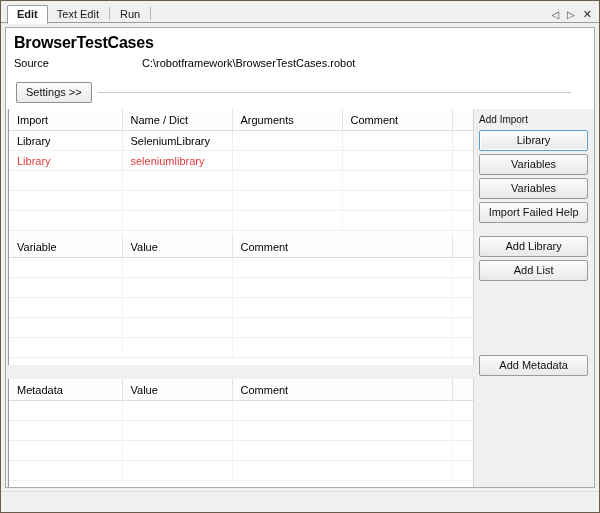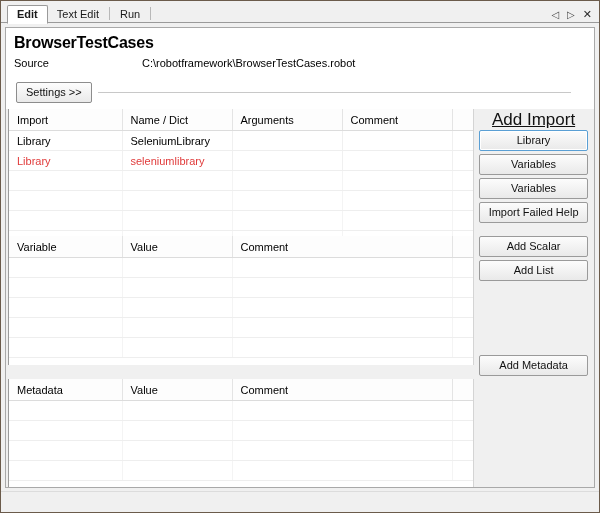--- a/index.html
+++ b/index.html
@@ -215,26 +215,25 @@
     background: #ffffff;
     overflow: hidden;
     white-space: nowrap;
   }
   .grid-table td:last-child { border-right: none; }
   tr.row-error td { color: #e03b3b; }
   .empty-row td { border-right: 1px solid #f4f4f4; }
 
   
   #side-heading {
-    text-align: center;
-    font-size: 17px;
+    text-align: left;
+    font-size: 10px;
     height: 21px;
     line-height: 21px;
     color: #111;
-    text-decoration: underline;
   }
   .side-btn {
     display: block;
     width: 100%;
     box-sizing: border-box;
     background: linear-gradient(#fcfcfc, #e9e9e9);
     border: 1px solid #9a9a9a;
     border-radius: 2px;
     font-family: "Liberation Sans", sans-serif;
     font-size: 11px;
@@ -477,21 +476,21 @@
       <div id="side-column">
         <div id="side-heading">Add Import</div>
 
         <button class="side-btn focused">Library</button>
         <button class="side-btn">Variables</button>
         <button class="side-btn">Variables</button>
         <button class="side-btn">Import Failed Help</button>
 
         <div class="side-gap"></div>
 
-        <button class="side-btn">Add Scalar</button>
+        <button class="side-btn">Add Library</button>
         <button class="side-btn">Add List</button>
 
         <div id="metadata-btn-wrap" style="padding-top: 71px;">
           <button class="side-btn">Add Metadata</button>
         </div>
       </div>
 
     </div>
   </div>
 

